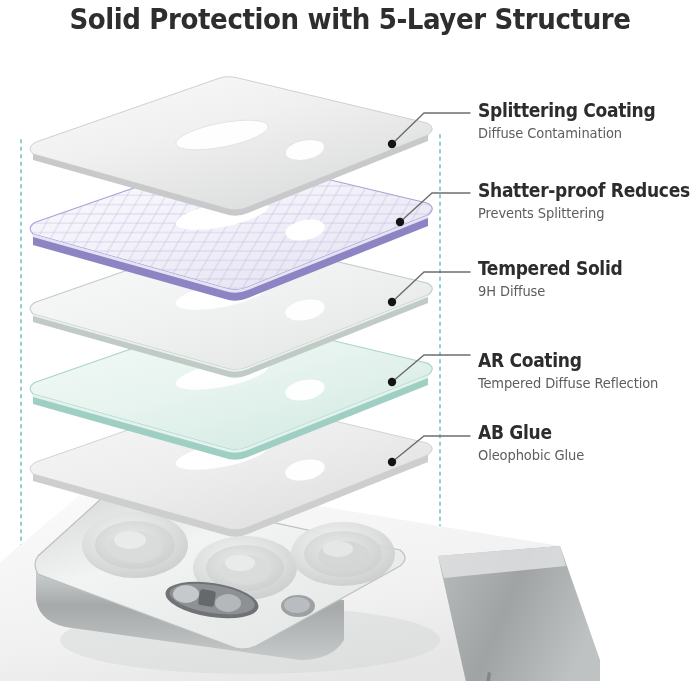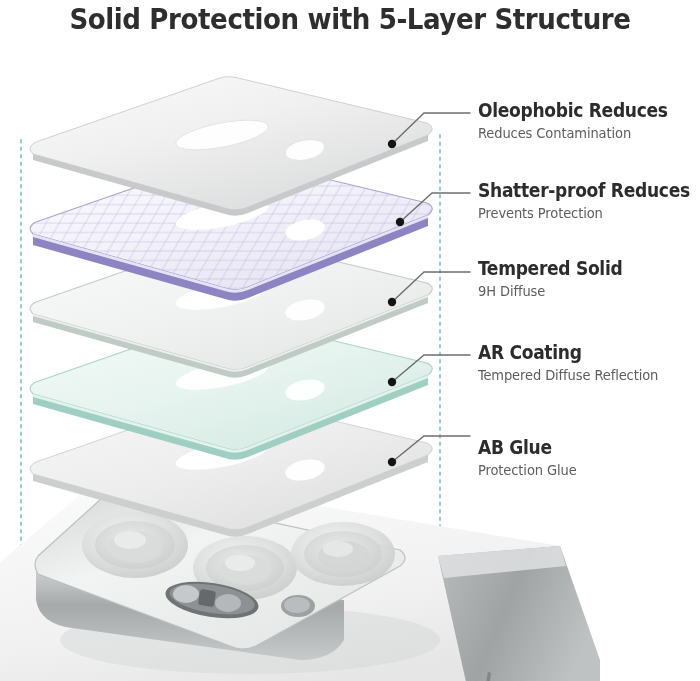--- a/index.html
+++ b/index.html
@@ -67,22 +67,22 @@
     font-weight: 400;
     color: #5d5d5d;
     letter-spacing: -0.1px;
     line-height: 1.3;
     margin-top: 3px;
     font-family: "DejaVu Sans Condensed", "Liberation Sans", sans-serif;
   }
   .co-0 { top: 100px; }
   .co-1 { top: 180px; }
   .co-2 { top: 258px; }
-  .co-3 { top: 342px; }
-  .co-4 { top: 437px; }
+  .co-3 { top: 350px; }
+  .co-4 { top: 422px; }
 </style>
 </head>
 <body>
 
 <div id="stage">
 
   <div class="title">Solid Protection with 5-Layer Structure</div>
 
   <svg id="art" viewBox="0 0 700 681">
     <defs>
@@ -335,37 +335,37 @@
     <g fill="#141414">
       <circle cx="392" cy="144" r="4.2"></circle>
       <circle cx="400" cy="222" r="4.2"></circle>
       <circle cx="392" cy="302" r="4.2"></circle>
       <circle cx="392" cy="382" r="4.2"></circle>
       <circle cx="392" cy="462" r="4.2"></circle>
     </g>
   </svg>
 
   <div class="callout co-0">
-    <div class="c-title">Oleophobic Reduces</div>
-    <div class="c-sub">Reduces Contamination</div>
+    <div class="c-title">Splittering Coating</div>
+    <div class="c-sub">Diffuse Contamination</div>
   </div>
 
   <div class="callout co-1">
     <div class="c-title">Shatter-proof Reduces</div>
-    <div class="c-sub">Prevents Protection</div>
+    <div class="c-sub">Prevents Splittering</div>
   </div>
 
   <div class="callout co-2">
     <div class="c-title">Tempered Solid</div>
     <div class="c-sub">9H Diffuse</div>
   </div>
 
   <div class="callout co-3">
     <div class="c-title">AR Coating</div>
     <div class="c-sub">Tempered Diffuse Reflection</div>
   </div>
 
   <div class="callout co-4">
     <div class="c-title">AB Glue</div>
-    <div class="c-sub">Protection Glue</div>
+    <div class="c-sub">Oleophobic Glue</div>
   </div>
 
 </div>
 
 </body></html>

